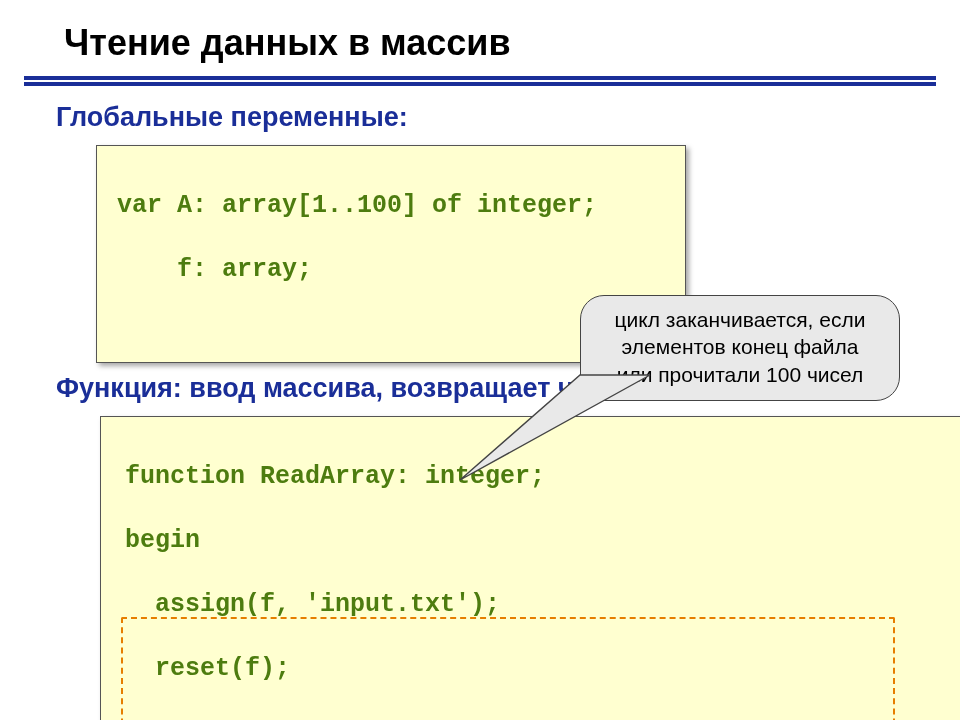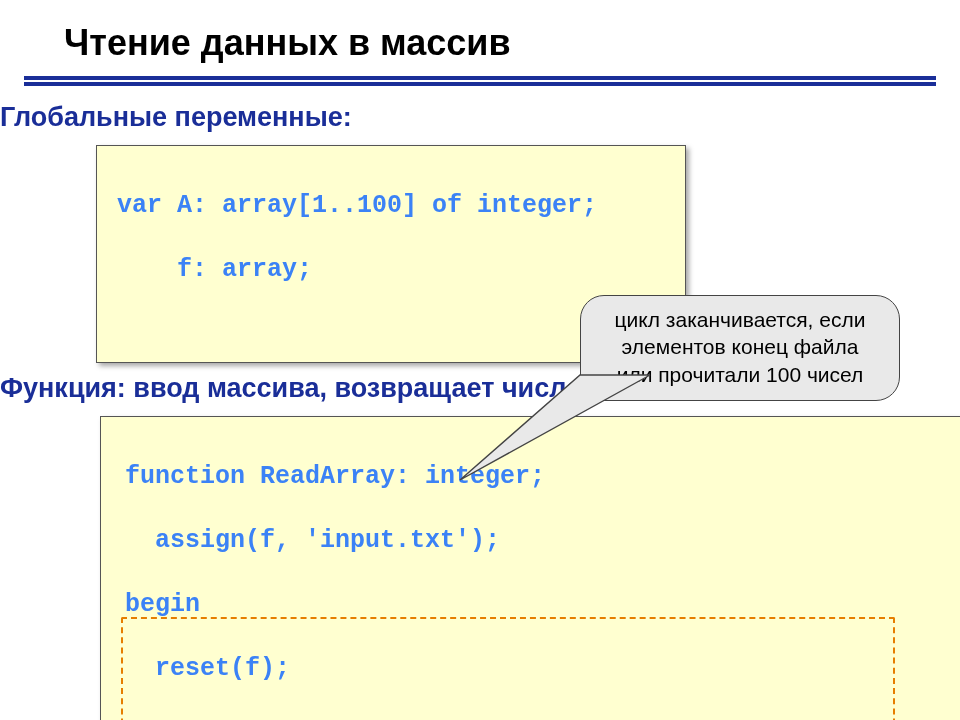--- a/index.html
+++ b/index.html
@@ -28,32 +28,33 @@
   .title-underline {
     margin: 6px 24px 0 24px;
     height: 4px;
     background: #1a2e98;
     box-shadow: 0 6px 0 0 #1a2e98;
   }
   .section-label {
     font-size: 27px;
     font-weight: bold;
     color: #1a2e98;
+    margin-left: 56px;
   }
   .section-label.first { margin-top: 22px; }
   .section-label.second { margin-top: 8px; }
 
   .codebox {
     background: #ffffd0;
     border: 1px solid #555;
     box-shadow: 3px 3px 5px rgba(0,0,0,0.35);
     font-family: "Courier New", Courier, monospace;
     font-weight: bold;
     font-size: 25px;
-    color: #3b82f6;
+    color: #4d7c0f;
     line-height: 1.28;
     white-space: pre;
     position: relative;
   }
   .codebox.small {
     margin: 12px 0 10px 96px;
     width: 550px;
     padding: 12px 18px 12px 20px;
   }
   .codebox.large {
@@ -108,22 +109,22 @@
 
   <div class="codebox small">
 <span class="line">var A: array[1..100] of integer;</span>
 <span class="line">    f: array;</span>
   </div>
 
   <div class="section-label second">Функция: ввод массива, возвращает число элементов</div>
 
   <div class="codebox large">
 <span class="line">function ReadArray: integer;</span>
+<span class="line">begin</span>
 <span class="line">  assign(f, 'input.txt');</span>
-<span class="line">begin</span>
 <span class="line">  reset(f);</span>
 
 
 
 
 
 
 
 
 

